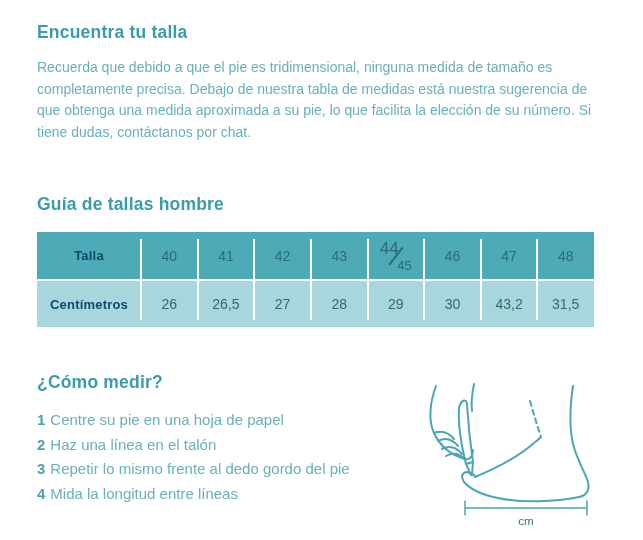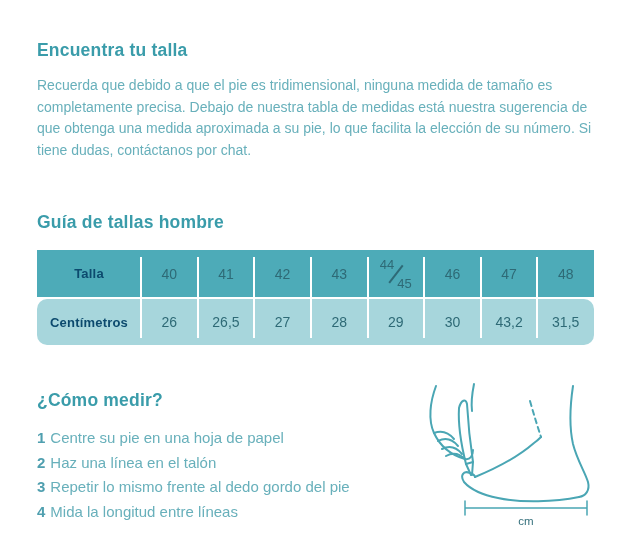--- a/index.html
+++ b/index.html
@@ -1,52 +1,52 @@
 <!DOCTYPE html>
 <html><head>
 <meta charset="utf-8">
 <style>
   html, body { margin:0; padding:0; background:#ffffff; }
   body {
     width:643px; height:540px; overflow:hidden;
     font-family:"Liberation Sans", sans-serif;
     -webkit-font-smoothing:antialiased;
   }
-  .page { position:relative; width:643px; height:380px; box-sizing:border-box; padding:40px 37px; }
+  .page { position:relative; width:643px; height:380px; box-sizing:border-box; padding:22px 37px; }
 
   .section-title {
     margin:0; color:#3a9caa; font-size:17.5px; font-weight:bold; letter-spacing:0.2px;
   }
   .desc {
     margin:14px 0 0; max-width:566px;
     color:#68b0bb; font-size:14px; line-height:21.5px;
   }
   .title-guide { margin-top:51px; }
   .title-how   { margin-top:45px; }
 
   
   .size-table { margin-top:17px; width:557px; }
   .trow { display:flex; }
   .trow--header { background:#4dabb8; height:47px; border-bottom:2px solid #ffffff; }
-  .trow--light  { background:#a7d6dc; height:46px;border-radius:10px; }
+  .trow--light  { background:#a7d6dc; height:46px; }
   .cell {
     flex:1; position:relative; display:flex; align-items:center; justify-content:center;
     color:#2e6a76; font-size:14px;
   }
   .cell--label { flex:0 0 104px; color:#0c4a6e; font-weight:bold; font-size:13px; letter-spacing:0.2px; }
   .trow--header .cell--value::before {
     content:""; position:absolute; left:-1px; top:7px; bottom:0; width:2px; background:#ffffff;
   }
   .trow--light .cell--value::before {
     content:""; position:absolute; left:-1px; top:0; bottom:7px; width:2px; background:#ffffff;
   }
 
   
   .frac { position:relative; display:inline-block; width:38px; height:38px; }
-  .frac .fnum  { position:absolute; top:2px; left:3px; font-size:13px; }
+  .frac .fnum  { position:absolute; top:2px; left:3px; font-size:17px; }
   .frac .fden  { position:absolute; bottom:2px; right:3px; font-size:13px; }
   .frac .fslash{
     position:absolute; left:18px; top:8px; width:1.5px; height:22px;
     background:#2e6a76; transform:rotate(38deg);
   }
 
   
   .steps { margin-top:15px; }
   .step { color:#68b0bb; font-size:15px; line-height:24.5px; }
   .step-num { font-weight:bold; color:#4f9faf; margin-right:5px; }

